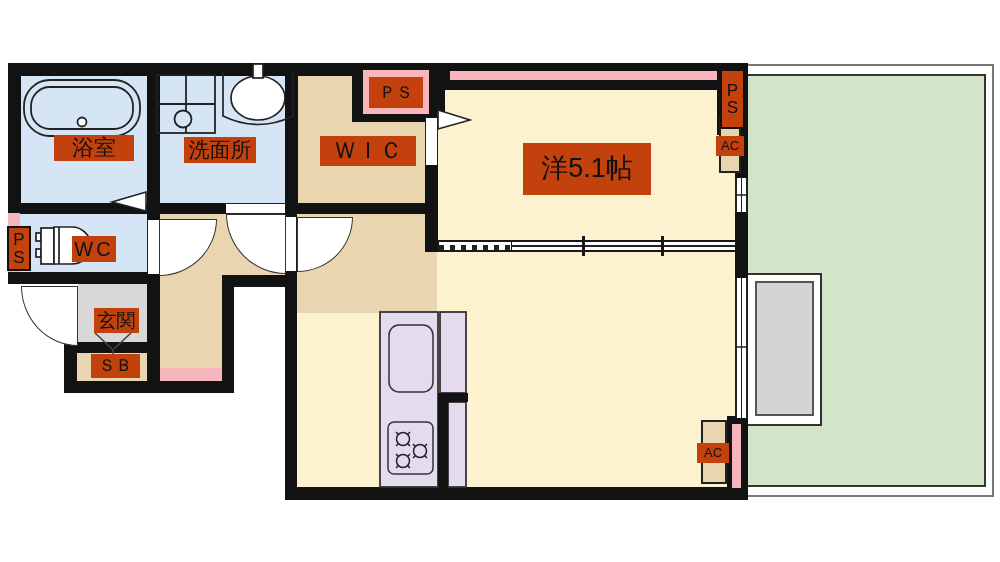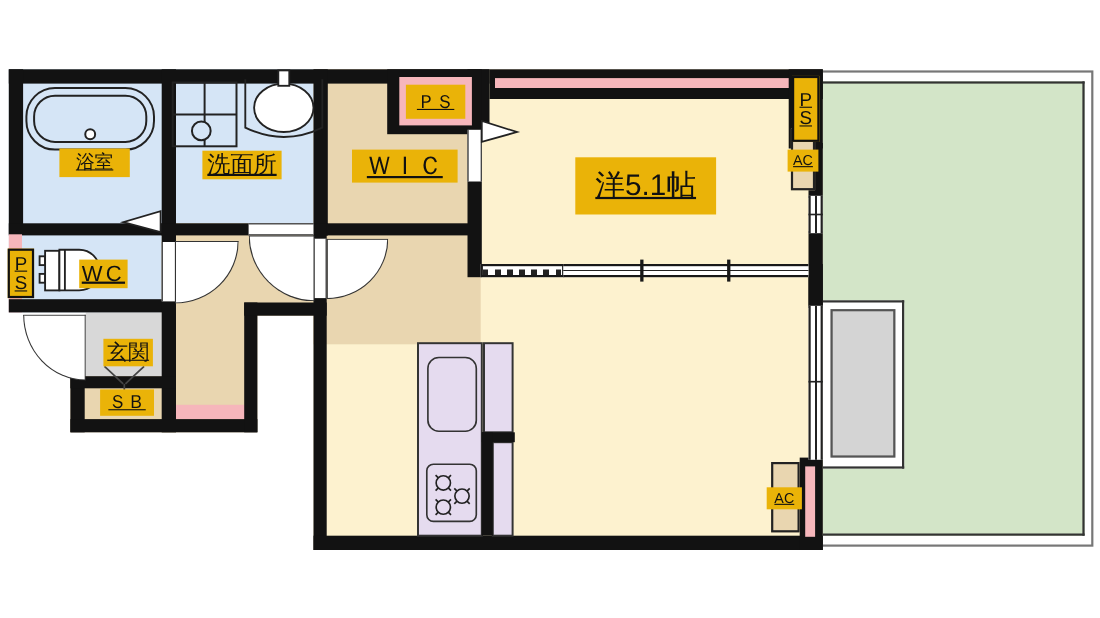--- a/index.html
+++ b/index.html
@@ -2,22 +2,22 @@
 <html><head>
 <meta charset="utf-8">
 <style>
   html,body{margin:0;padding:0;background:#fff;}
   #stage{position:relative;width:1000px;height:562px;background:#fff;overflow:hidden;
          font-family:"Liberation Sans","DejaVu Sans",sans-serif;}
   .abs{position:absolute;}
   .wall{position:absolute;background:#121212;}
   .pink{position:absolute;background:#f6b6bb;}
   .room{position:absolute;}
-  .label{position:absolute;background:#eab308;color:#111;display:flex;align-items:center;
-         justify-content:center;text-align:center;line-height:1.02;white-space:pre-line;text-decoration:underline;}
+  .label{position:absolute;background:#c2410c;color:#111;display:flex;align-items:center;
+         justify-content:center;text-align:center;line-height:1.02;white-space:pre-line;}
   .gap-h{position:absolute;background:#fff;border-top:2px solid #222;border-bottom:2px solid #222;box-sizing:border-box;}
   .gap-v{position:absolute;background:#fff;border-left:2px solid #222;border-right:2px solid #222;box-sizing:border-box;}
   .win-v{position:absolute;background-color:#fff;border-left:2px solid #222;border-right:2px solid #222;box-sizing:border-box;
          background-image:linear-gradient(90deg,transparent calc(50% - 1px),#222 calc(50% - 1px),#222 calc(50% + 1px),transparent calc(50% + 1px));}
   .arc{position:absolute;background:#fff;border:1.6px solid #333;box-sizing:border-box;}
   .track{position:absolute;background:#fff;border-top:2.5px solid #181818;border-bottom:2.5px solid #181818;box-sizing:border-box;
          background-image:linear-gradient(0deg,transparent calc(50% - 0.8px),#222 calc(50% - 0.8px),#222 calc(50% + 0.8px),transparent calc(50% + 0.8px));}
   .dashes{position:absolute;background-color:#fff;border:2px solid #181818;box-sizing:border-box;
          background-image:repeating-linear-gradient(90deg,#222 0 5px,transparent 5px 11px);
          background-size:100% 5px;background-position:center 3px;background-repeat:no-repeat;}
@@ -159,21 +159,21 @@
       <circle cx="420" cy="451" r="6.5" fill="#e5dbef"></circle>
       <line x1="396" y1="454" x2="410" y2="468"></line>
         <line x1="396" y1="468" x2="410" y2="454"></line>
       <circle cx="403" cy="461" r="6.5" fill="#e5dbef"></circle>
     </g>
 
     <line x1="735" y1="195" x2="748" y2="195" stroke="#222" stroke-width="1.5"></line>
     <line x1="735" y1="347" x2="748" y2="347" stroke="#222" stroke-width="1.5"></line>
   </svg>
 
-  <div class="label z6" style="left:54px;top:135px;width:64px;height:26px;font-size:17px;">浴室</div>
+  <div class="label z6" style="left:54px;top:135px;width:80px;height:26px;font-size:22px;">浴室</div>
   <div class="label z6" style="left:184px;top:137px;width:72px;height:26px;font-size:21px;">洗面所</div>
   <div class="label z6" style="left:72px;top:236px;width:44px;height:26px;font-size:20px;letter-spacing:3px;">WC</div>
   <div class="label z6" style="left:320px;top:136px;width:96px;height:30px;font-size:23px;">ＷＩＣ</div>
   <div class="label z6" style="left:523px;top:143px;width:128px;height:52px;font-size:27px;">洋5.1帖</div>
   <div class="label z6" style="left:94px;top:308px;width:45px;height:25px;font-size:19px;text-align:center;">玄関</div>
   <div class="label z6" style="left:91px;top:354px;width:49px;height:24px;font-size:17px;">ＳＢ</div>
   <div class="label z6" style="left:7px;top:226px;width:24px;height:45px;font-size:17px;border:2px solid #111;box-sizing:border-box;">P
 S</div>
   <div class="label z6" style="left:369px;top:77px;width:54px;height:31px;font-size:17px;">ＰＳ</div>
   <div class="label z6" style="left:720px;top:69px;width:25px;height:60px;font-size:17px;border:2px solid #111;box-sizing:border-box;">P

